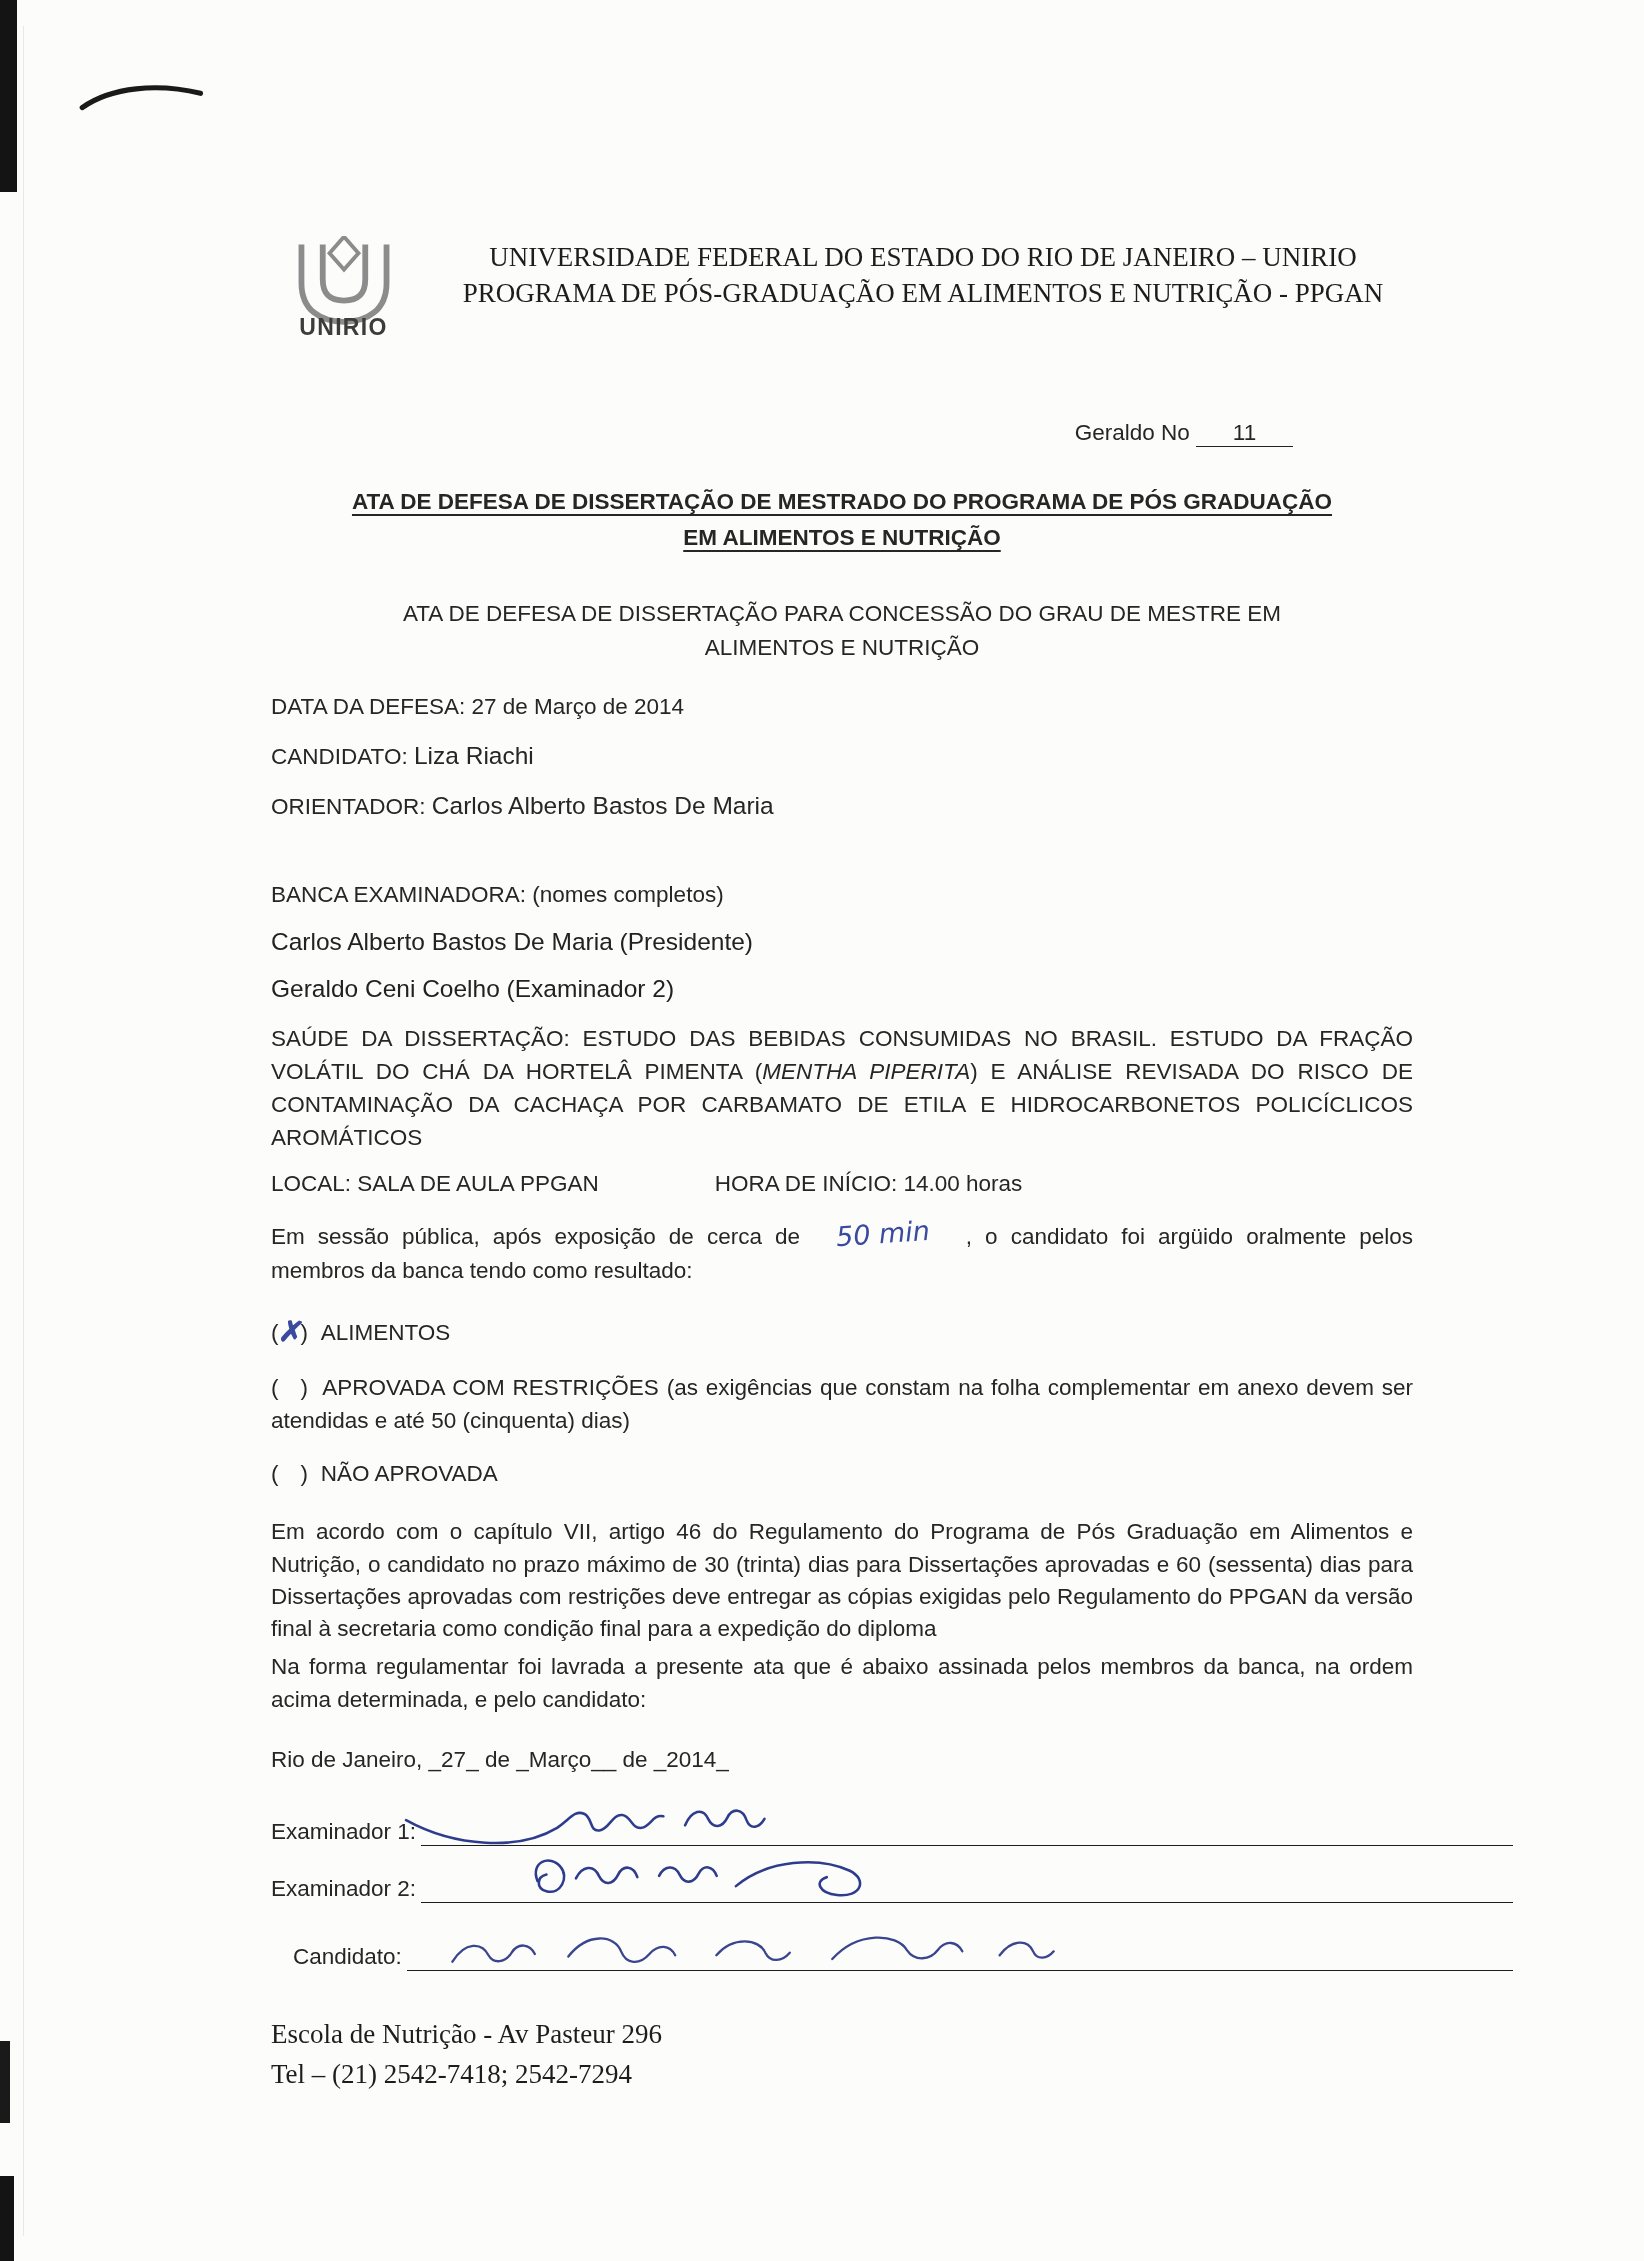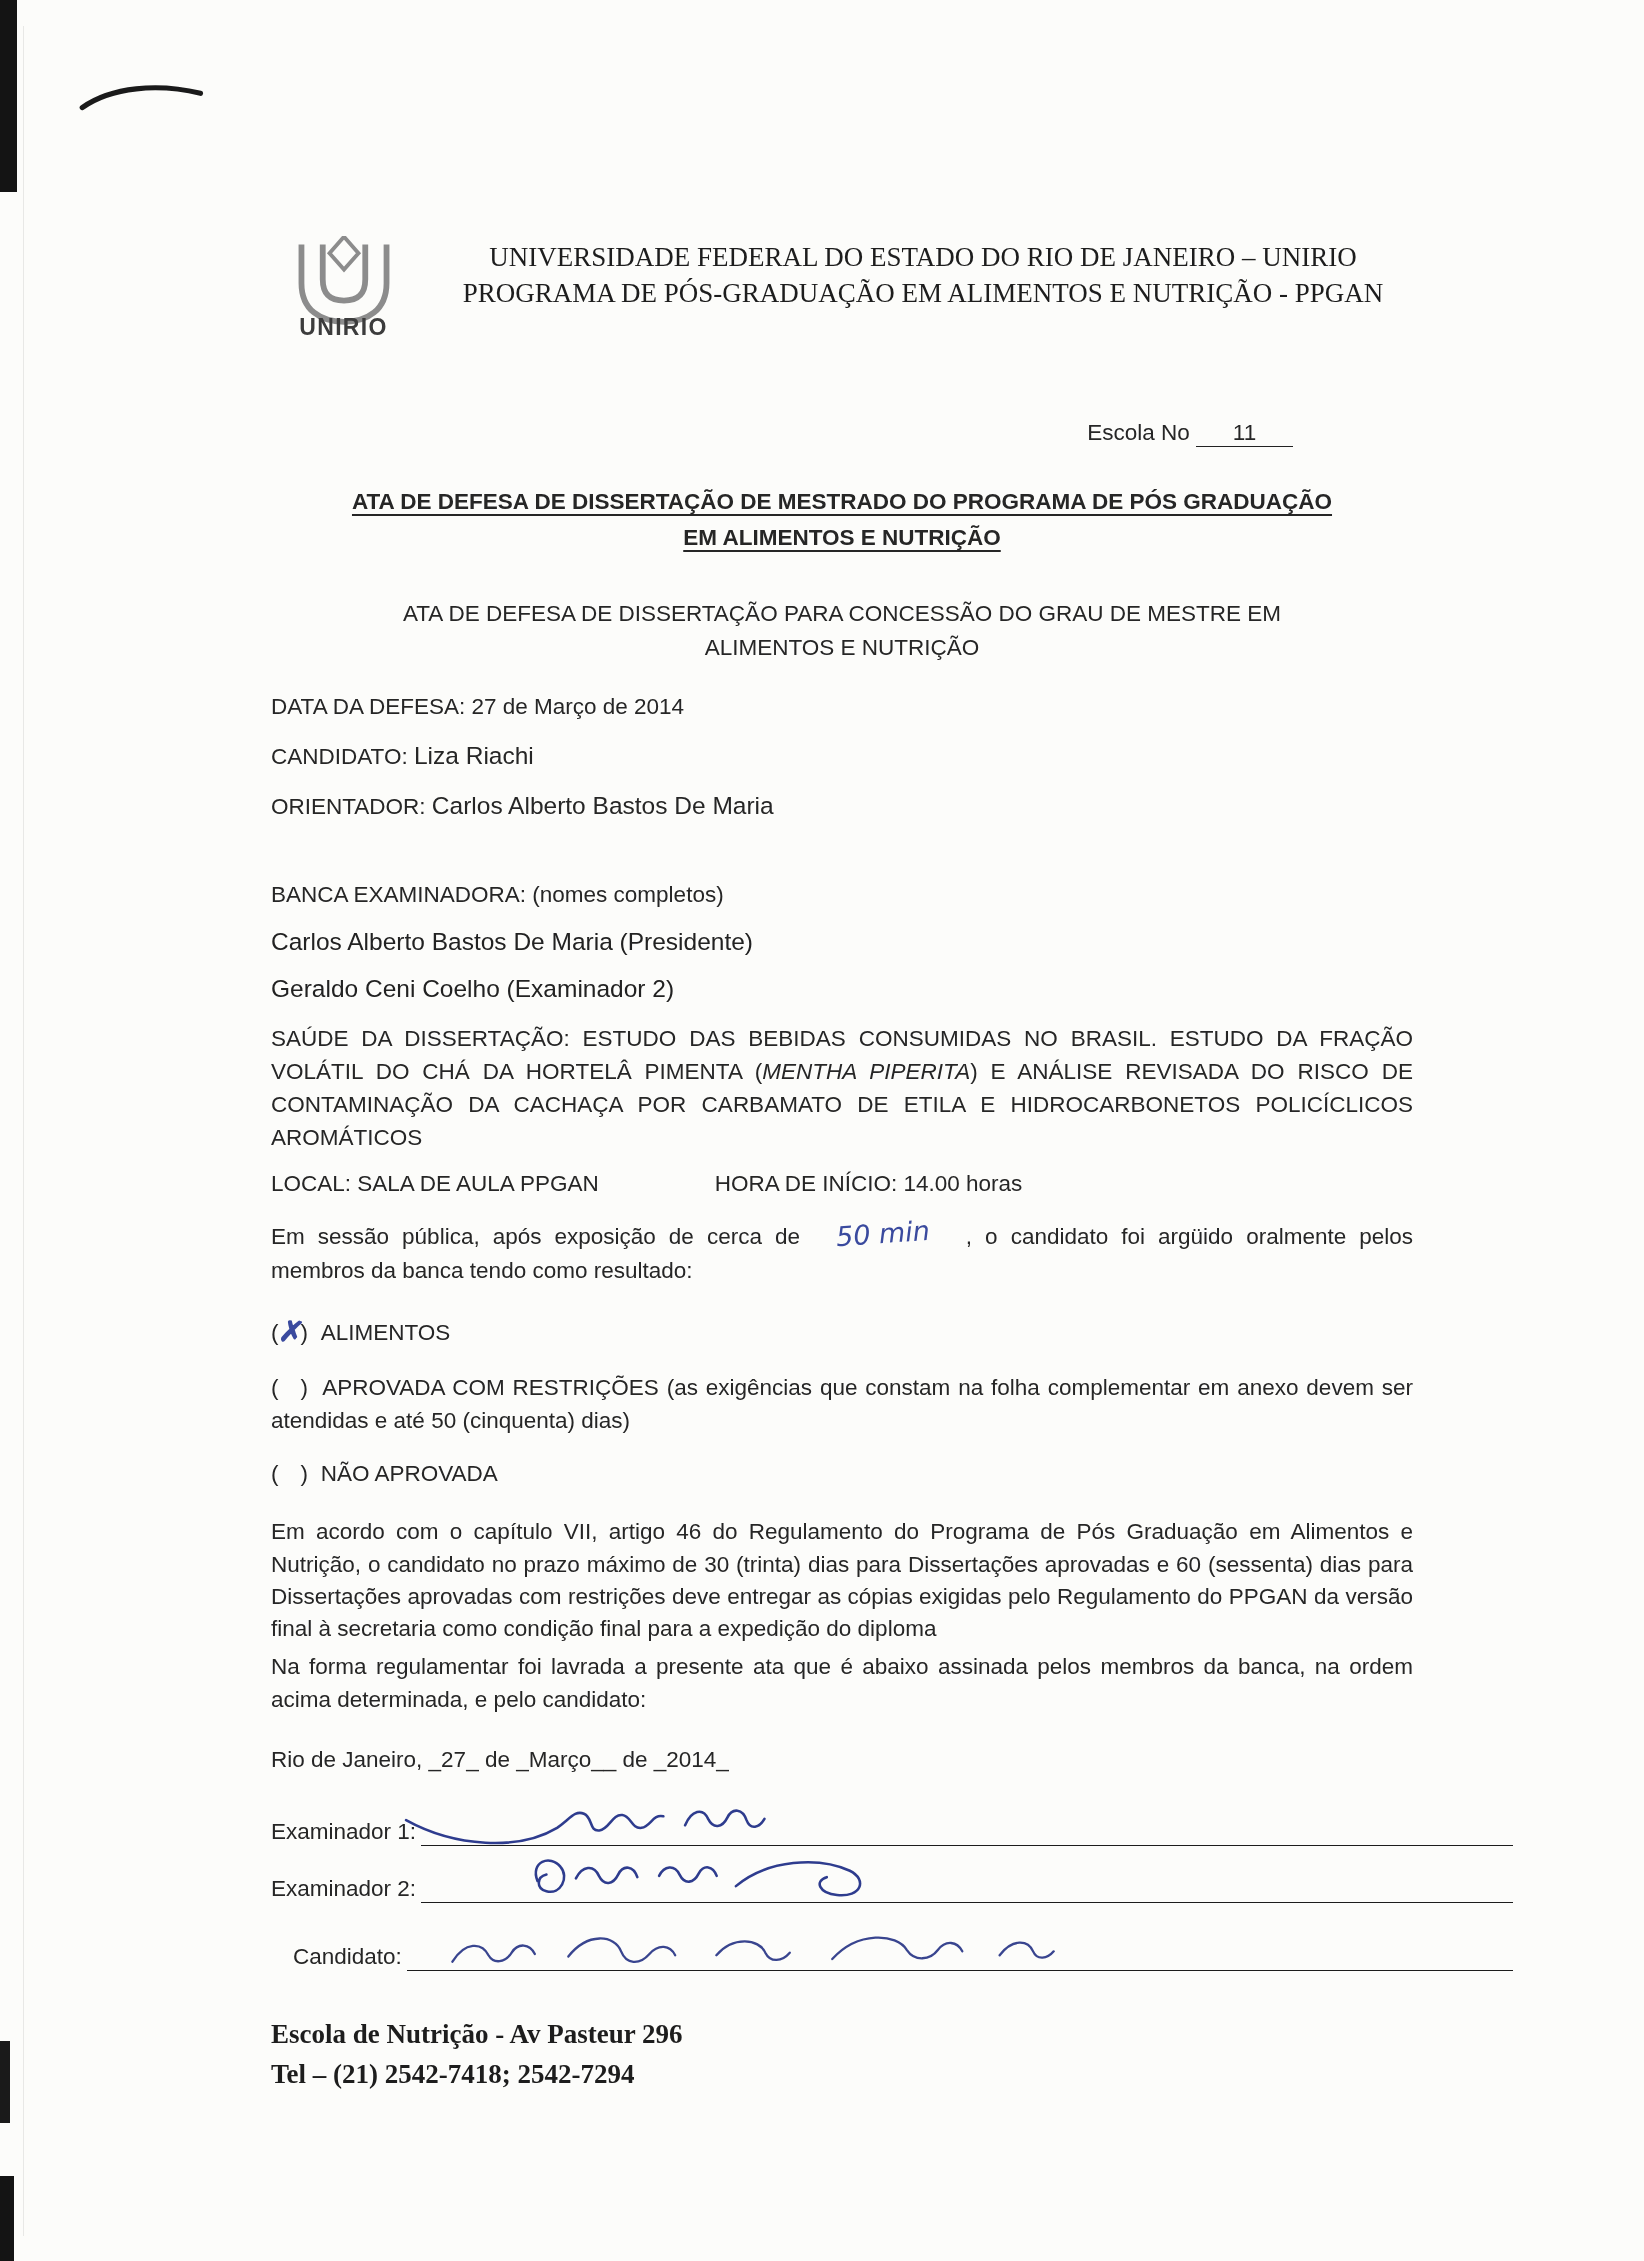--- a/index.html
+++ b/index.html
@@ -89,21 +89,21 @@
   .sigs { margin-top: 33px; margin-right: -100px; }
   .sig-row { display: flex; align-items: flex-end; margin-top: 17px; height: 40px; }
   .sig-label { font-size: 22.5px; white-space: nowrap; padding-bottom: 1.3px; flex: 0 0 auto; }
   .sig-line { flex: 1; border-bottom: 1.9px solid #1c1c1c; position: relative; height: 100%; margin-left: 5.2px; }
   .sig-line svg { position: absolute; bottom: -11.6px; }
   .sig-row-candidato { margin-top: 28px; margin-left: 22px; }
 
   .footer {
     margin-top: 43px;
     font-family: "Liberation Serif", serif;
-    font-size: 27px; line-height: 1.5; color: #1d1d1d; font-weight: bold;
+    font-size: 27px; line-height: 1.5; color: #1d1d1d;
   }
 </style>
 </head>
 <body>
 
 <div class="page">
 
   <div class="art-bar-tl"></div>
   <div class="art-edge-line"></div>
   <svg class="art-pen" viewBox="0 0 195 60">
@@ -123,21 +123,21 @@
         </svg>
         <div class="logo-text">UNIRIO</div>
       </div>
       <div class="header-text">
         <div>UNIVERSIDADE FEDERAL DO ESTADO DO RIO DE JANEIRO – UNIRIO</div>
         <div>PROGRAMA DE PÓS-GRADUAÇÃO EM ALIMENTOS E NUTRIÇÃO - PPGAN</div>
       </div>
     </div>
 
     <div class="defesa-line">
-      <span>Escola No</span>
+      <span>Geraldo No</span>
       <span class="defesa-value">11</span>
     </div>
 
     <div class="doc-title">
       <div><span class="u">ATA DE DEFESA DE DISSERTAÇÃO DE MESTRADO DO PROGRAMA DE PÓS GRADUAÇÃO</span></div>
       <div><span class="u">EM ALIMENTOS E NUTRIÇÃO</span></div>
     </div>
 
     <div class="subtitle">
       <div>ATA DE DEFESA DE DISSERTAÇÃO PARA CONCESSÃO DO GRAU DE MESTRE EM</div>

